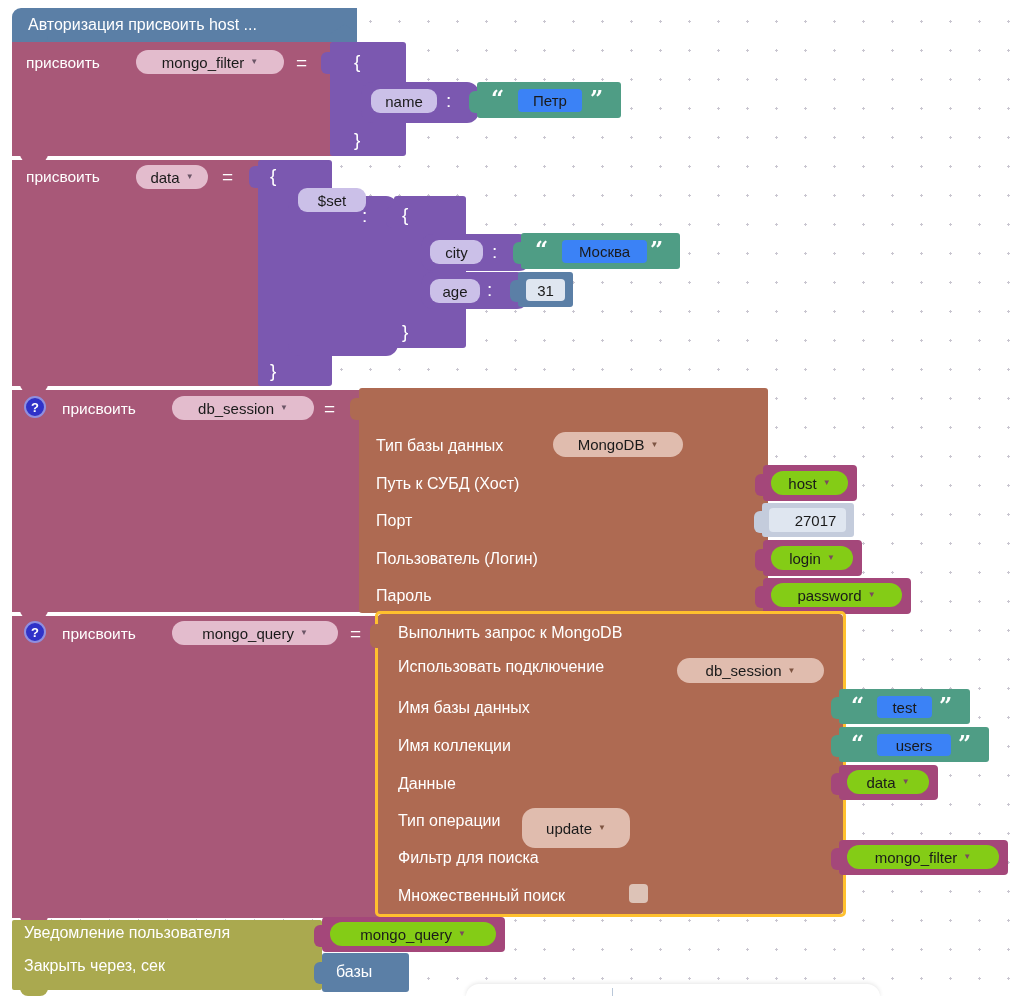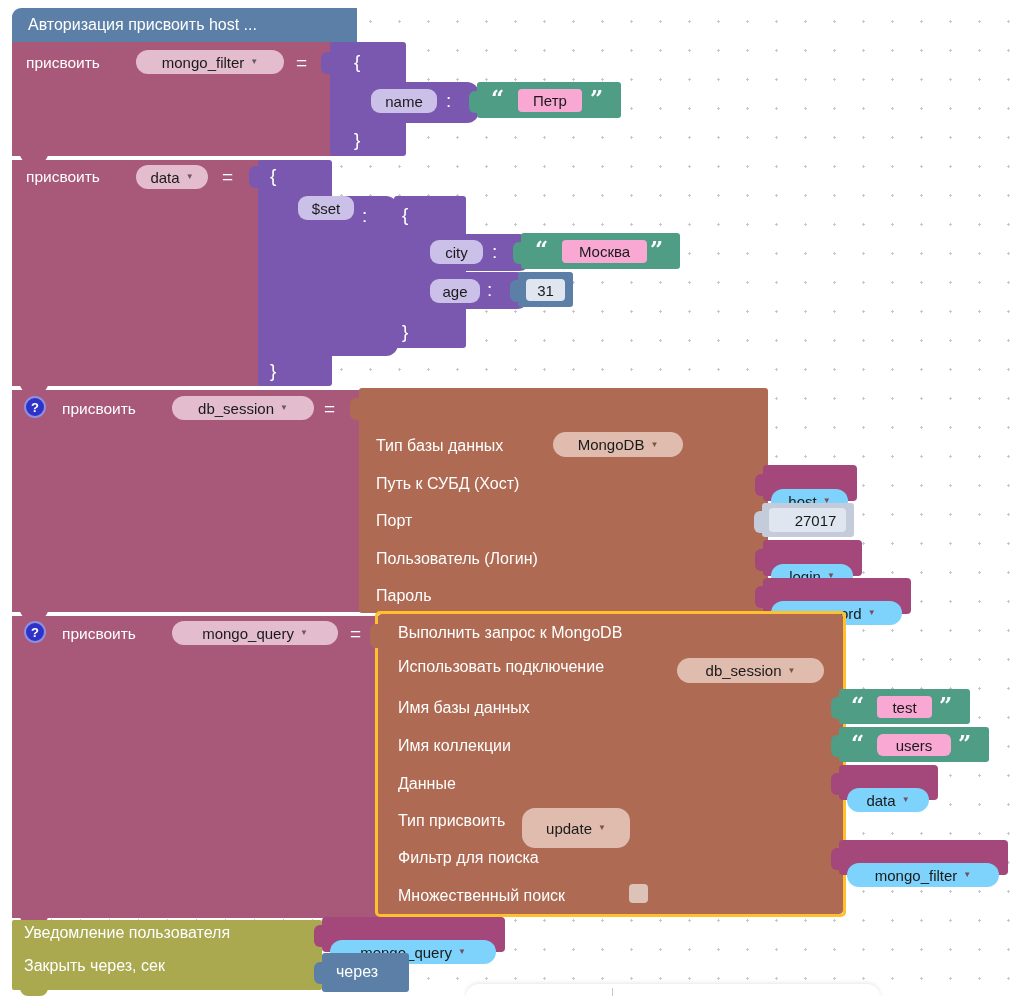--- a/index.html
+++ b/index.html
@@ -30,23 +30,23 @@
   .sym{color:#ffffff;font-size:19px;line-height:1;position:absolute;white-space:nowrap;}
 
   
   .field{
     position:absolute;box-sizing:border-box;border-radius:13px;
     display:flex;align-items:center;justify-content:center;
     color:#1a1a1a;font-size:15px;white-space:nowrap;
     padding:0 8px;
   }
   .f-assign{background:#e3bccd;}
-  .f-var   {background:#7dd3fc;margin-top:18px;}
+  .f-var   {background:#84cc16;}
   .f-db    {background:#e0bcae;}
-  .f-str   {background:#f9a8d4;border-radius:4px;}
+  .f-str   {background:#3b82f6;border-radius:4px;}
   .f-num   {background:#dfe6f0;border-radius:4px;}
   .f-dict  {background:#cbc0e8;border-radius:9px;}
 
   .caret{margin-left:6px;font-size:8px;color:#6b5566;line-height:1;}
   .caret.dark{color:#7a4a5e;}
   .caret.db{color:#7d5442;}
 
   
   .qm{position:absolute;color:#ffffff;font-size:23px;font-weight:bold;line-height:1;
       font-family:"DejaVu Serif",serif;}
@@ -119,21 +119,21 @@
     <span class="caret">▼</span>
   </div>
   <div class="sym" style="left:222px;top:167px;">=</div>
   <div class="tab-l c-dict" style="left:249px;top:166px;"></div>
 
   <div class="blk c-dict" style="left:258px;top:160px;width:74px;height:226px;border-radius:3px;"></div>
   <div class="sym" style="left:270px;top:166px;">{</div>
   <div class="sym" style="left:270px;top:361px;">}</div>
 
   <div class="blk c-dict" style="left:288px;top:196px;width:110px;height:160px;border-radius:12px;"></div>
-  <div class="field f-dict" style="left:298px;top:196px;width:56px;height:24px;">
+  <div class="field f-dict" style="left:298px;top:188px;width:68px;height:24px;">
     <span>$set</span>
   </div>
   <div class="sym" style="left:362px;top:206px;">:</div>
   <div class="tab-l c-dict" style="left:386px;top:206px;"></div>
 
   <div class="blk c-dict" style="left:394px;top:196px;width:72px;height:152px;border-radius:3px;"></div>
   <div class="sym" style="left:402px;top:205px;">{</div>
   <div class="sym" style="left:402px;top:322px;">}</div>
 
   <div class="blk c-dict" style="left:421px;top:234px;width:110px;height:37px;border-radius:12px;"></div>
@@ -238,34 +238,34 @@
   <div class="qm" style="left:851px;top:693px;">“</div>
   <div class="field f-str" style="left:877px;top:696px;width:55px;height:22px;">
     <span>test</span>
   </div>
   <div class="qm" style="left:939px;top:693px;">”</div>
 
   <div class="lbl big" style="left:398px;top:738px;">Имя коллекции</div>
   <div class="tab-l c-str" style="left:831px;top:735px;"></div>
   <div class="blk c-str" style="left:839px;top:727px;width:150px;height:35px;border-radius:3px;"></div>
   <div class="qm" style="left:851px;top:731px;">“</div>
-  <div class="field f-str" style="left:877px;top:734px;width:74px;height:22px;border-radius:6px;">
+  <div class="field f-str" style="left:877px;top:734px;width:74px;height:22px;">
     <span>users</span>
   </div>
   <div class="qm" style="left:958px;top:731px;">”</div>
 
   <div class="lbl big" style="left:398px;top:776px;">Данные</div>
   <div class="tab-l c-var" style="left:831px;top:773px;"></div>
   <div class="blk c-var" style="left:839px;top:765px;width:99px;height:35px;border-radius:4px;"></div>
   <div class="field f-var" style="left:847px;top:770px;width:82px;height:24px;">
     <span>data</span>
     <span class="caret dark">▼</span>
   </div>
 
-  <div class="lbl big" style="left:398px;top:813px;">Тип присвоить</div>
+  <div class="lbl big" style="left:398px;top:813px;">Тип операции</div>
   <div class="field f-db" style="left:522px;top:808px;width:108px;height:40px;justify-content:center;">
     <span>update</span>
     <span class="caret db">▼</span>
   </div>
 
   <div class="lbl big" style="left:398px;top:850px;">Фильтр для поиска</div>
   <div class="tab-l c-var" style="left:831px;top:848px;"></div>
   <div class="blk c-var" style="left:839px;top:840px;width:169px;height:35px;border-radius:4px;"></div>
   <div class="field f-var" style="left:847px;top:845px;width:152px;height:24px;">
     <span>mongo_filter</span>
@@ -281,18 +281,18 @@
   <div class="tab-l c-var" style="left:314px;top:925px;"></div>
   <div class="blk c-var" style="left:322px;top:917px;width:183px;height:35px;border-radius:4px;"></div>
   <div class="field f-var" style="left:330px;top:922px;width:166px;height:24px;">
     <span>mongo_query</span>
     <span class="caret dark">▼</span>
   </div>
 
   <div class="lbl big" style="left:24px;top:958px;">Закрыть через, сек</div>
   <div class="tab-l c-num" style="left:314px;top:962px;"></div>
   <div class="blk c-num" style="left:322px;top:953px;width:87px;height:39px;border-radius:3px;"></div>
-  <div class="lbl big" style="left:336px;top:964px;">через</div>
+  <div class="lbl big" style="left:336px;top:964px;">базы</div>
 
   <div class="sheet" style="left:466px;top:984px;width:414px;height:14px;"></div>
   <div class="sheet-caret" style="left:612px;top:988px;height:8px;"></div>
 
 </div>
 
 </body></html>

